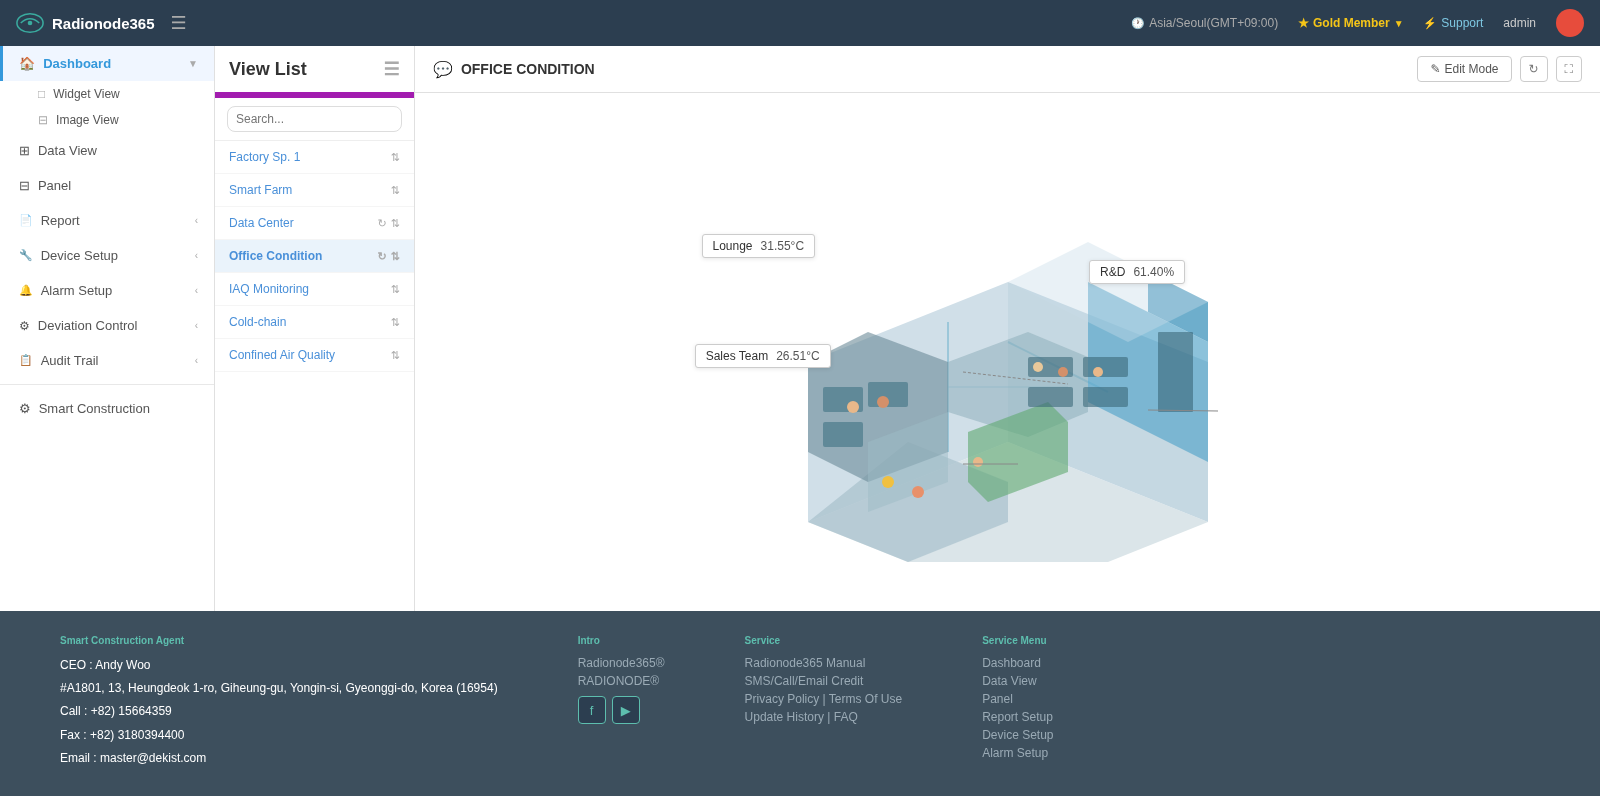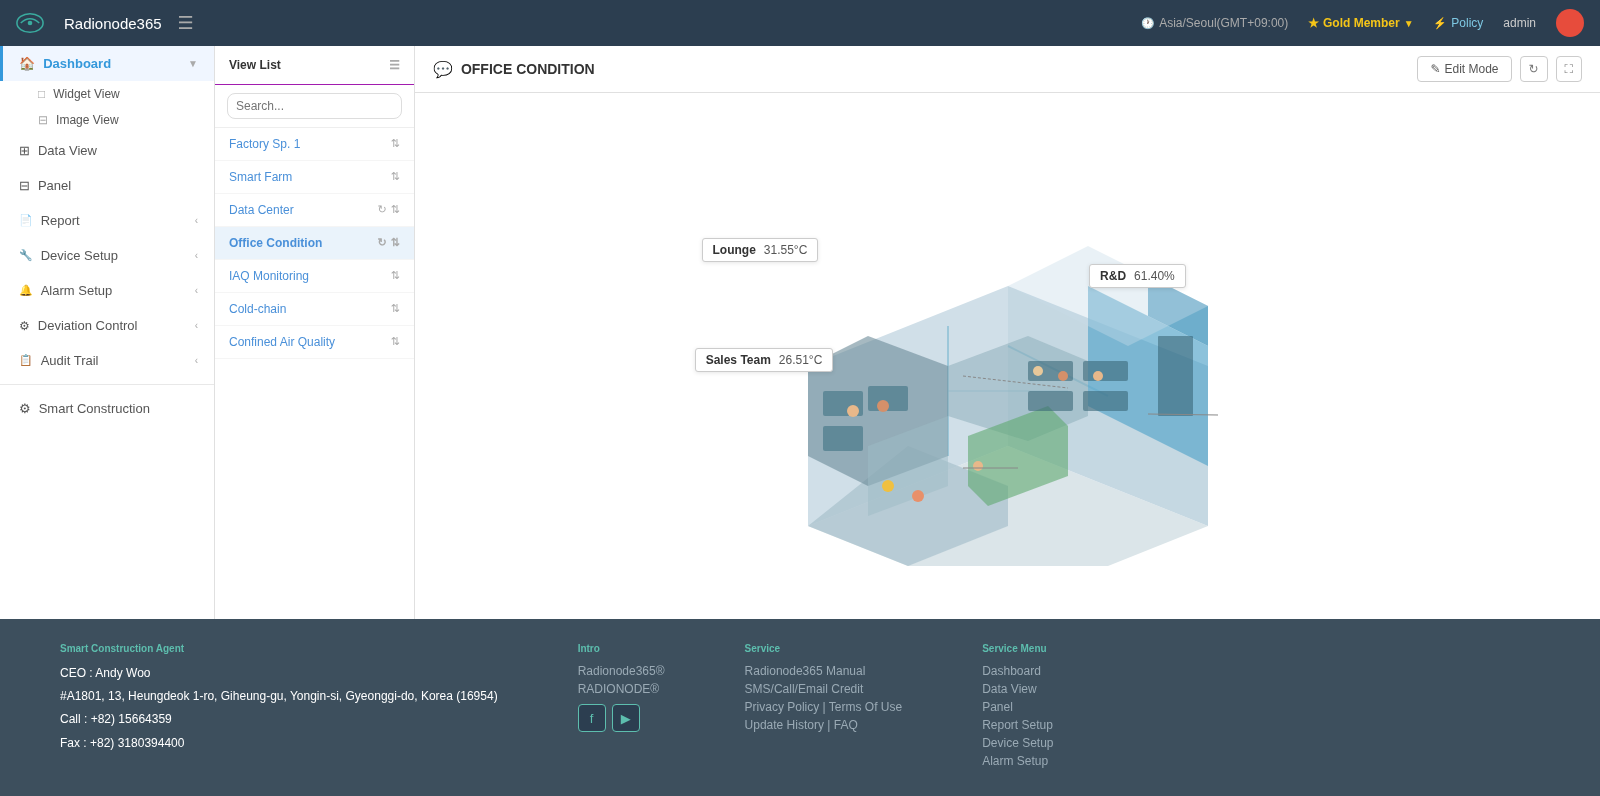--- a/index.html
+++ b/index.html
@@ -11,24 +11,24 @@
       height: 46px;
       display: flex;
       align-items: center;
       padding: 0 16px;
       flex-shrink: 0;
       z-index: 100;
     }
     .topnav-logo {
       display: flex;
       align-items: center;
-      gap: 20px;
+      gap: 8px;
       color: white;
       font-size: 15px;
-      font-weight: 400;
+      font-weight: 700;
     }
     .logo-icon {
       width: 28px;
       height: 20px;
     }
     .topnav-hamburger {
       margin-left: 16px;
       color: #aaa;
       font-size: 18px;
       cursor: pointer;
@@ -132,41 +132,41 @@
       border-right: 1px solid #e0e0e0;
       display: flex;
       flex-direction: column;
       flex-shrink: 0;
     }
     .view-list-header {
       display: flex;
       align-items: center;
       justify-content: space-between;
       padding: 12px 14px;
-      border-bottom: 1px solid #a21caf;
+      border-bottom: 6px solid #a21caf;
       font-weight: 600;
       color: #333;
-      font-size: 12px;
+      font-size: 18px;
     }
     .view-list-search {
       padding: 8px 12px;
       border-bottom: 1px solid #eee;
     }
     .view-list-search input {
       width: 100%;
       border: 1px solid #ddd;
       border-radius: 8px;
       padding: 5px 8px;
       font-size: 12px;
       color: #999;
       outline: none;
     }
     .view-list-item {
       display: flex;
-      align-items: flex-start;
+      align-items: flex-end;
       justify-content: space-between;
       padding: 9px 14px;
       cursor: pointer;
       font-size: 12px;
       color: #4a90d9;
       border-bottom: 1px solid #f5f5f5;
     }
     .view-list-item.active {
       background: #eaf3fb;
       font-weight: 600;
@@ -261,21 +261,21 @@
       padding: 4px 10px;
       font-size: 12px;
       white-space: nowrap;
       display: flex;
       align-items: center;
       gap: 8px;
       box-shadow: 0 1px 4px rgba(0,0,0,0.1);
     }
     .label-callout .room-name {
       color: #333;
-      font-weight: 700;
+      font-weight: 400;
     }
     .label-callout .room-value {
       color: #555;
     }
 
     
     .footer {
       background: #3d4f5d;
       color: #b0c0cc;
       padding: 24px 60px;
@@ -343,21 +343,21 @@
       <span class="icon-clock"></span>
       <span>Asia/Seoul(GMT+09:00)</span>
     </div>
     <div class="topnav-gold">
       <span class="icon-star"></span>
       <span>Gold Member</span>
       <span style="font-size:10px">▼</span>
     </div>
     <div class="topnav-support">
       <span class="icon-flash"></span>
-      <span>Policy</span>
+      <span>Support</span>
     </div>
     <span class="topnav-username">admin</span>
     <div class="topnav-user"></div>
   </div>
 </nav>
 
 <div class="main-layout">
 
   <aside class="sidebar">
     <div class="sidebar-item active">
@@ -557,20 +557,21 @@
   </div>
 </div>
 
 <footer class="footer">
   <div class="footer-section">
     <div class="footer-section-title">Smart Construction Agent</div>
     <p>CEO : Andy Woo</p>
     <p>#A1801, 13, Heungdeok 1-ro, Giheung-gu, Yongin-si, Gyeonggi-do, Korea (16954)</p>
     <p>Call : +82) 15664359</p>
     <p>Fax : +82) 3180394400</p>
+    <p>Email : master@dekist.com</p>
   </div>
   <div class="footer-section">
     <div class="footer-section-title">Intro</div>
     <div class="footer-links">
       <a href="#">Radionode365®</a>
       <a href="#">RADIONODE®</a>
     </div>
     <div class="footer-social">
       <div class="footer-social-icon">f</div>
       <div class="footer-social-icon">▶</div>

